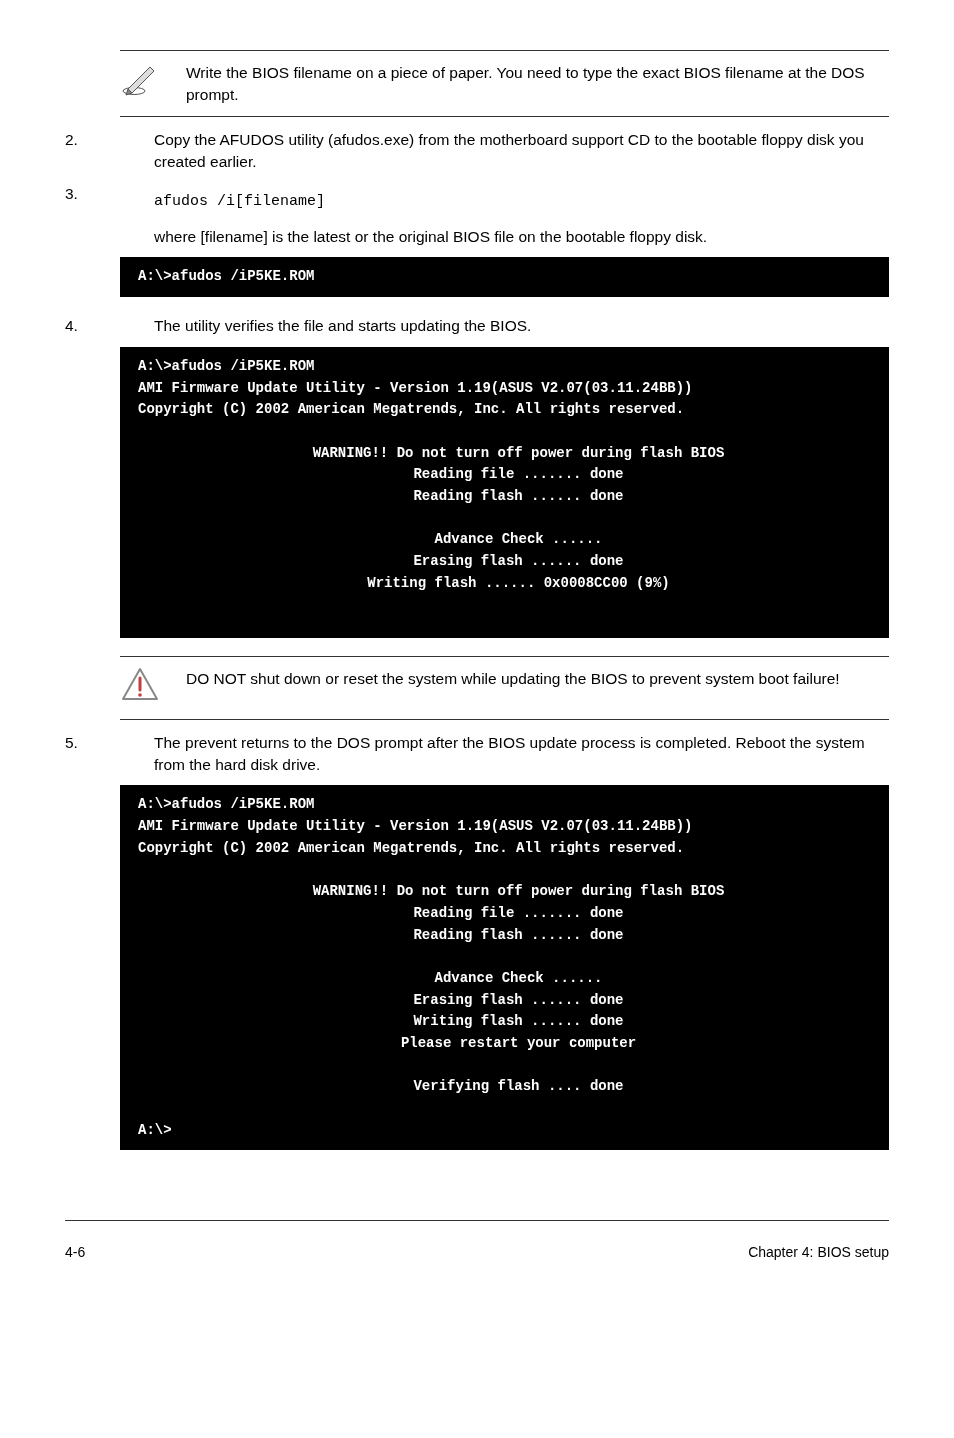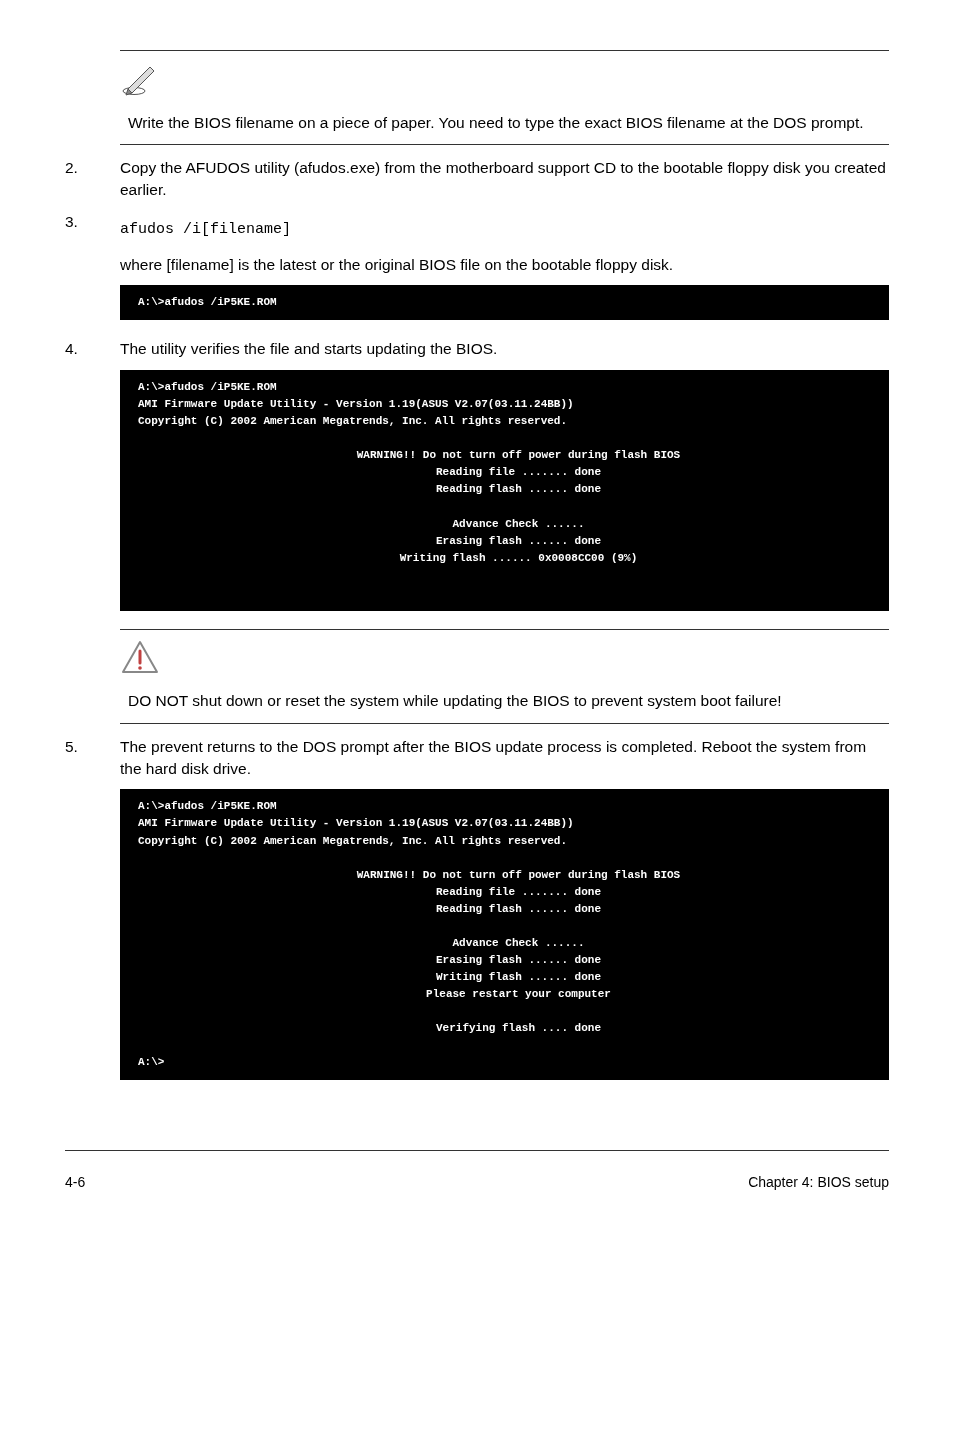--- a/index.html
+++ b/index.html
@@ -14,53 +14,53 @@
     line-height: 1.4;
   }
   .note-row {
     display: flex;
     align-items: flex-start;
     padding: 6px 0;
     border-top: 1px solid #333;
     border-bottom: 1px solid #333;
     margin-bottom: 12px;
     margin-left: 55px;
-    flex-direction: column;
   }
   .note-icon {
     width: 48px;
     flex-shrink: 0;
     padding: 2px 10px 2px 0;
   }
   .note-text {
     padding: 5px 0 5px 8px;
   }
   .step {
     display: flex;
     margin: 10px 0 0 0;
   }
   .step-num {
     width: 55px;
     flex-shrink: 0;
   }
   .step-body {
     flex: 1;
+    margin-left: 34px;
   }
   .code-inline {
     font-family: "Courier New", monospace;
     font-weight: normal;
     font-size: 15px;
     padding-left: 0;
     margin: 8px 0 14px 0;
   }
   .terminal {
     background: #000;
     color: #fff;
     font-family: "Courier New", monospace;
-    font-size: 11px;
+    font-size: 14px;
     font-weight: bold;
     padding: 9px 18px;
     margin: 10px 0 18px 55px;
     line-height: 1.55;
     white-space: pre;
   }
   .terminal-tall {
     padding: 9px 18px 44px 18px;
   }
   .indent { padding-left: 28px; display: block; text-align: center; }

